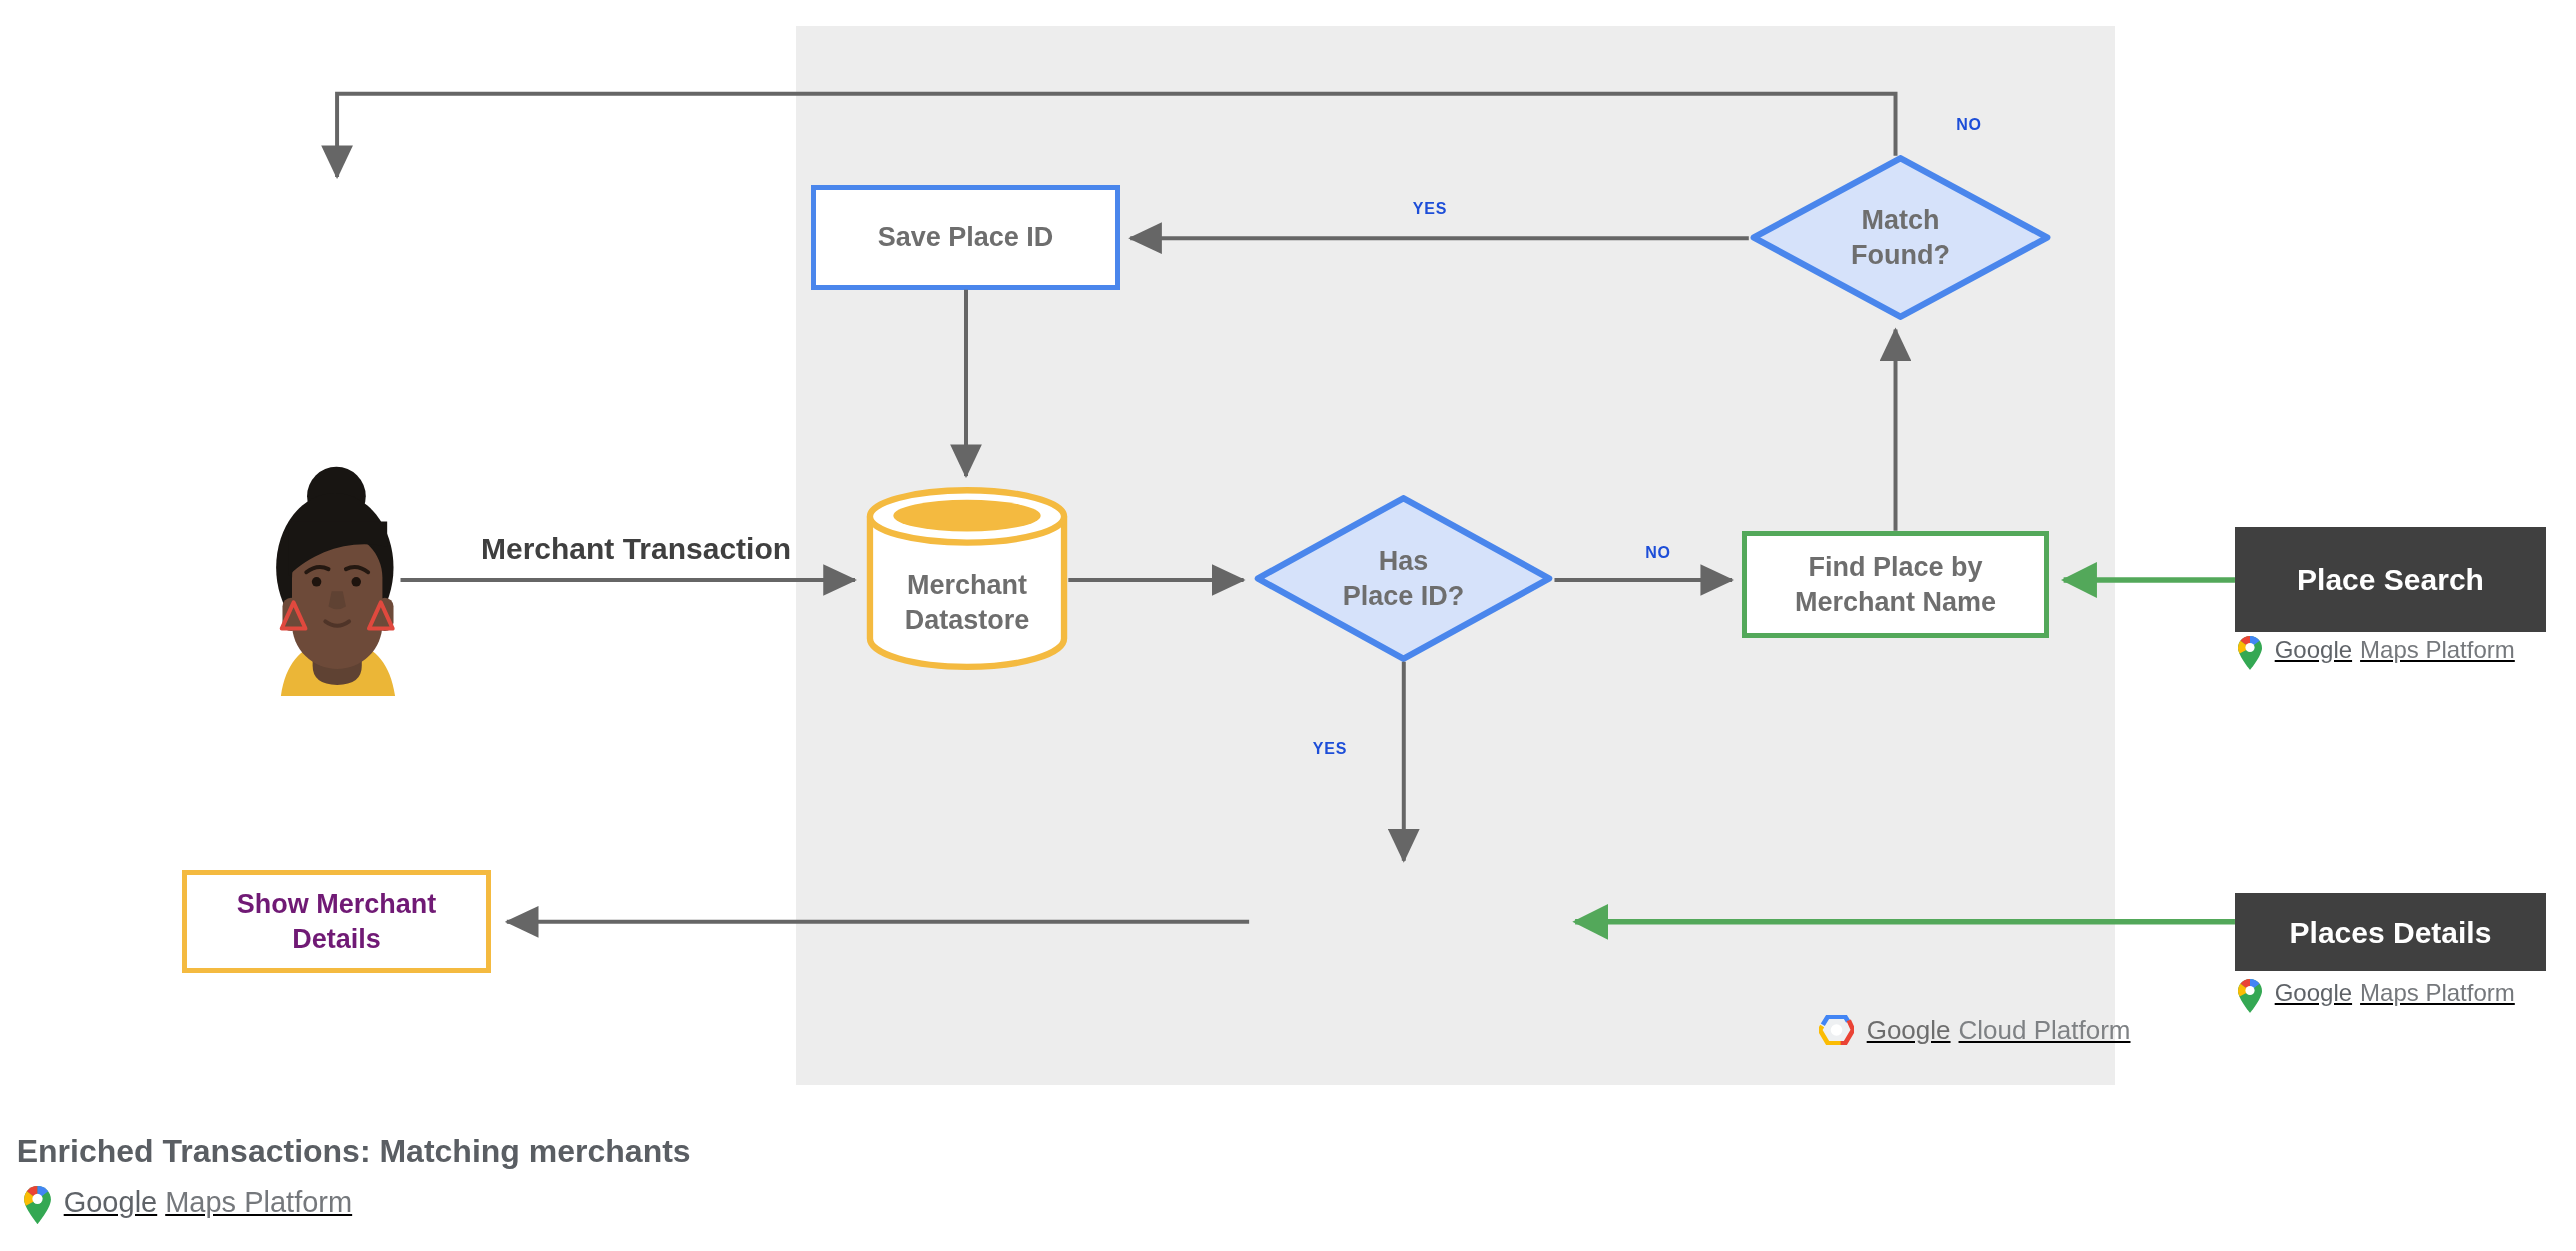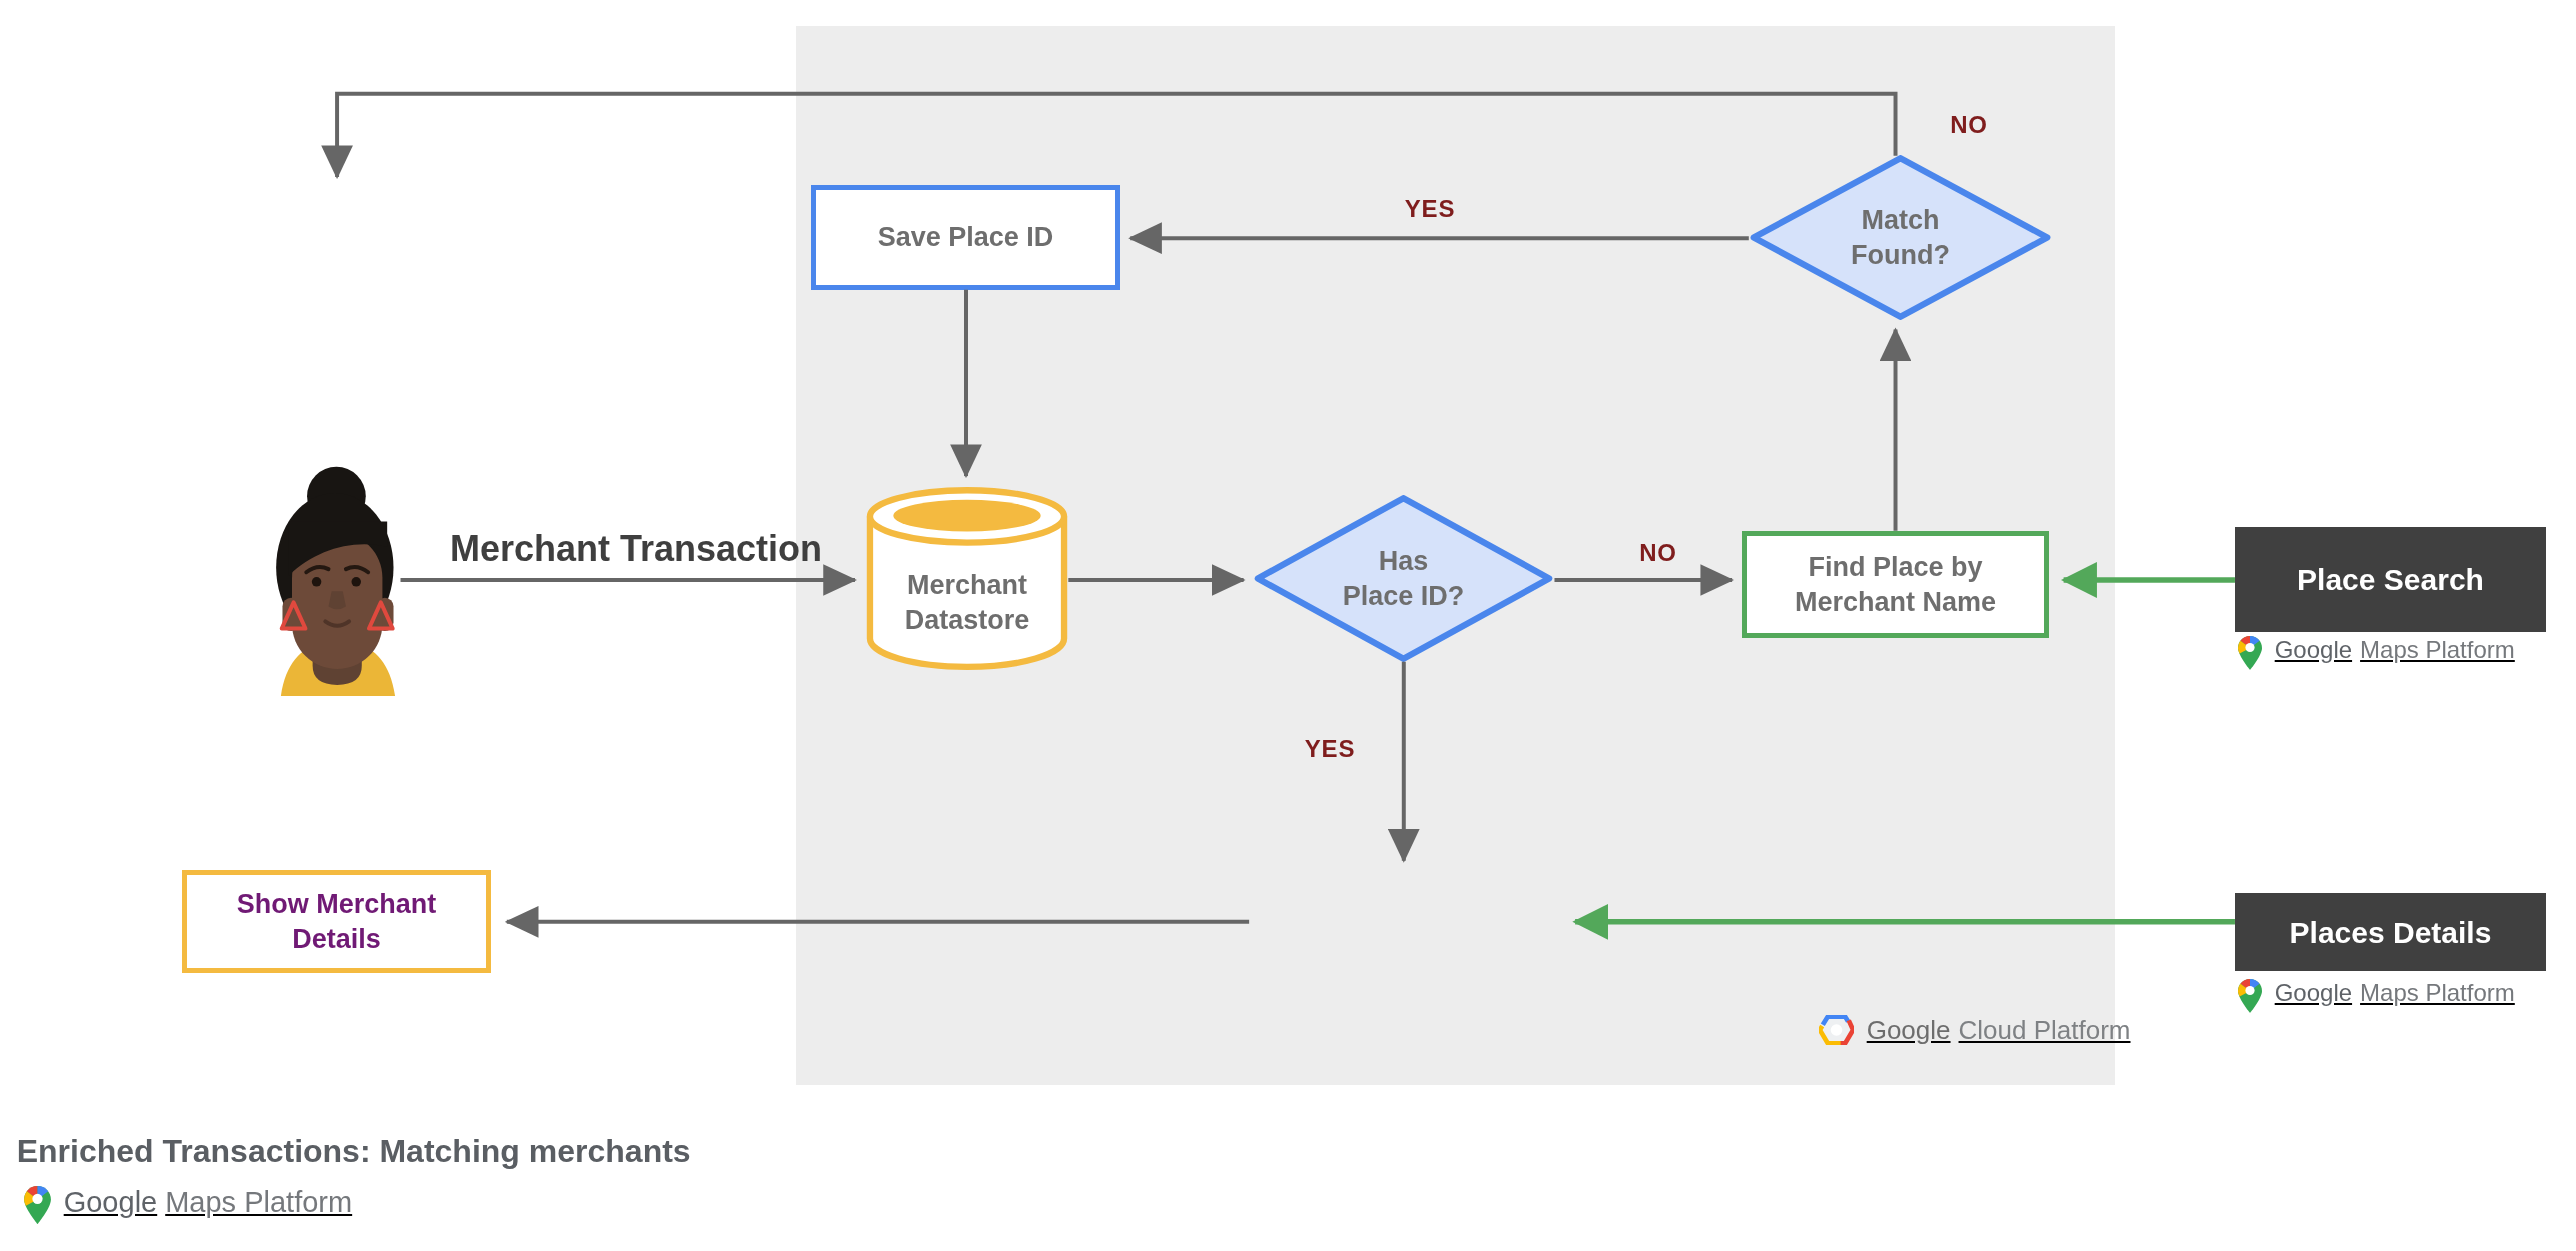--- a/index.html
+++ b/index.html
@@ -24,24 +24,24 @@
   .diamond .dlabel{
     position:absolute;left:0;top:0;right:0;bottom:0;display:flex;align-items:center;justify-content:center;
     text-align:center;font-weight:bold;white-space:pre-line;font-size:27px;line-height:35px;color:#6E6E6E;
   }
   .cyl{position:absolute;z-index:2;}
   .cyl .clabel{
     position:absolute;left:0;right:0;top:62px;bottom:14.3px;display:flex;align-items:center;justify-content:center;
     text-align:center;font-weight:bold;white-space:pre-line;font-size:27px;line-height:35px;color:#6E6E6E;
   }
   .edge-label{
-    position:absolute;transform:translate(-50%,-50%);font-weight:bold;font-size:24px;color:#7f1d1d;
+    position:absolute;transform:translate(-50%,-50%);font-weight:bold;font-size:16px;color:#1d4ed8;
     z-index:4;letter-spacing:0.8px;
   }
-  .flow-label{font-size:36px;color:#3F3F3F;letter-spacing:0;}
+  .flow-label{font-size:30px;color:#3F3F3F;letter-spacing:0;}
   .logo-row{position:absolute;display:flex;align-items:flex-start;z-index:2;text-decoration:underline;}
   .logo-row .g1{font-weight:500;}
   .logo-row .g2{font-weight:400;margin-left:8px;}
   .gmp-side{font-size:24px;}
   .gmp-side .g1{color:#5F6368;}
   .gmp-side .g2{color:#75787C;}
   .gcp{font-size:26px;}
   .gcp .g1{color:#6D6D6D;}
   .gcp .g2{color:#7E8184;}
   .gmp-footer{font-size:29px;}

